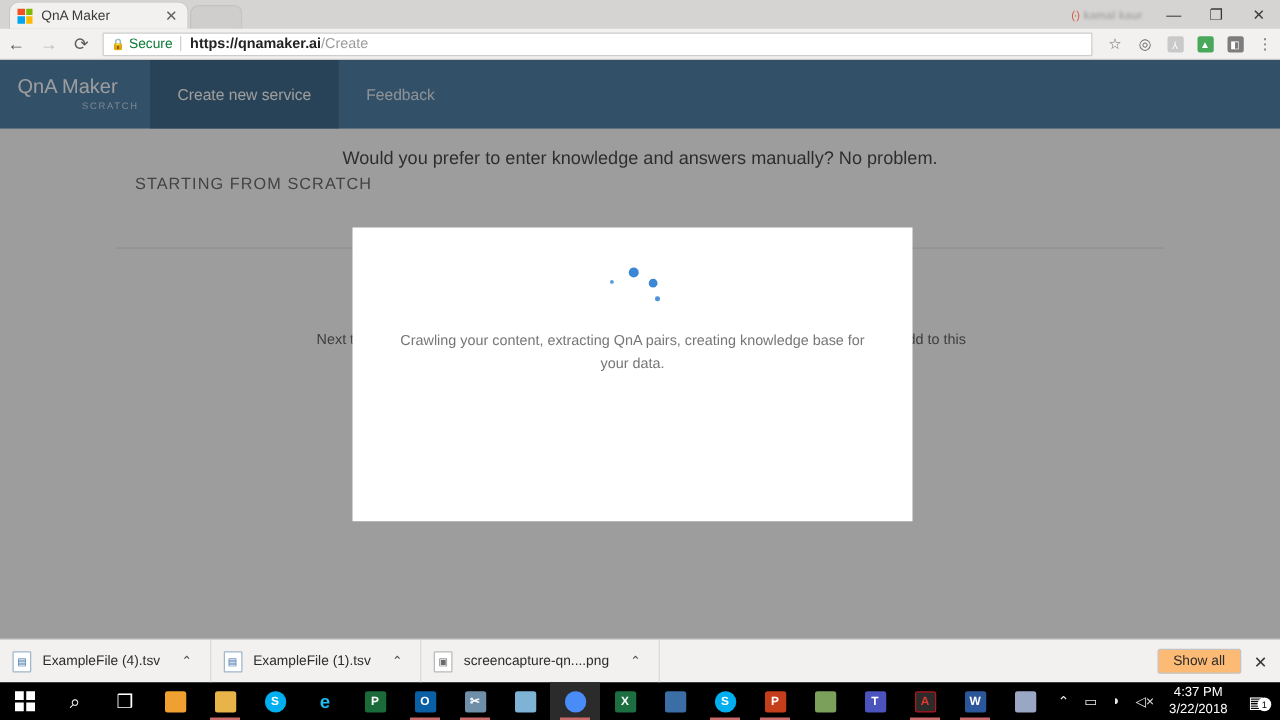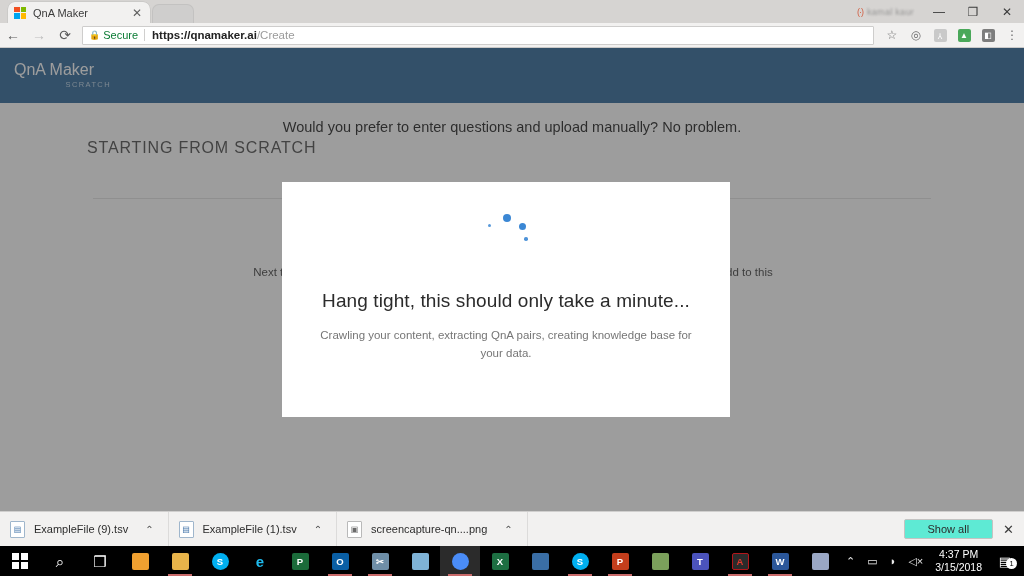--- a/index.html
+++ b/index.html
@@ -141,22 +141,22 @@
     font-size: 12.5px; color: #dfe9f1; white-space: nowrap;
   }
   .nav-link.active { background: #144a72; color: #ffffff; }
 
   .page-body { position: relative; height: 370px; background: #fff; }
   .headline {
     position: absolute; left: 0; top: 16px; width: 100%;
     text-align: center; font-size: 14.5px; color: #1c1c1c;
   }
   .scratch-label {
-    position: absolute; left: 87px; top: 36px;
-    font-size: 16px; color: #4a4a4a; letter-spacing: 0.85px; text-align: right;
+    position: absolute; left: 108px; top: 36px;
+    font-size: 13px; color: #4a4a4a; letter-spacing: 0.85px; text-align: right;
   }
   .hr-line {
     position: absolute; left: 93px; top: 95px; width: 838px;
     height: 1px; background: #e2e2e2;
   }
   .body-copy {
     position: absolute; left: 248px; top: 160px; width: 530px;
     font-size: 11.5px; color: #3e3e3e; line-height: 1.7; text-align: center;
   }
   .btn-row {
@@ -221,21 +221,21 @@
   }
   .dl-ico.png { border-color: #b9b9b9; color: #6a6a6a; }
   .dl-name { font-size: 11px; color: #2c2c2c; white-space: nowrap; }
   .dl-caret { font-size: 10px; color: #4a4a4a; padding: 0 8px; }
   .shelf-right {
     margin-left: auto; display: flex; align-items: center; gap: 10px;
     padding-right: 10px;
   }
   .show-all {
     font-size: 11px; color: #2c2c2c; border: 1px solid #c4c3c2;
-    background: #5eead4; border-radius: 2px; padding: 3px 23px;
+    background: #fdba74; border-radius: 2px; padding: 3px 12px;
   }
   .shelf-close { font-size: 13px; color: #3a3a3a; }
 
   
   .taskbar {
     position: absolute; left: 0; top: 546px; width: 1024px; height: 30px;
     background: #000000; display: flex; align-items: center; z-index: 50;
   }
   .tb-item {
     position: relative; width: 40px; height: 30px;
@@ -335,24 +335,26 @@
   </div>
 
   <div class="page">
 
 
     <div class="qna-nav">
       <div class="brand">
         <span class="brand-name">QnA Maker</span>
         <span class="brand-sub">SCRATCH</span>
       </div>
+      <div class="nav-link active">Create new service</div>
+      <div class="nav-link">Feedback</div>
     </div>
 
     <div class="page-body">
-      <div class="headline">Would you prefer to enter questions and upload manually? No problem.</div>
+      <div class="headline">Would you prefer to enter knowledge and answers manually? No problem.</div>
       <div class="scratch-label">STARTING FROM SCRATCH</div>
       <div class="hr-line"></div>
       <div class="body-copy">Next time you can also upload files to this service. This will be the first knowledge base you add to this</div>
 
       <div class="btn-row">
         <button class="btn btn-cancel">Cancel</button>
         <button class="btn btn-create">Create</button>
       </div>
 
     </div>
@@ -360,28 +362,27 @@
 
   <div class="dim-overlay"></div>
 
   <div class="modal">
     <div class="spinner">
       <span class="dot-a"></span>
       <span class="dot-b"></span>
       <span class="dot-c"></span>
       <span class="dot-d"></span>
     </div>
-    <div class="modal-title">Hang tight, this should only take a minute...</div>
     <div class="modal-sub">Crawling your content, extracting QnA pairs, creating knowledge base for your data.</div>
   </div>
 
   <div class="shelf">
     <div class="dl-item">
       <span class="dl-ico">▤</span>
-      <span class="dl-name">ExampleFile (9).tsv</span>
+      <span class="dl-name">ExampleFile (4).tsv</span>
       <span class="dl-caret">⌃</span>
     </div>
     <div class="dl-item">
       <span class="dl-ico">▤</span>
       <span class="dl-name">ExampleFile (1).tsv</span>
       <span class="dl-caret">⌃</span>
     </div>
     <div class="dl-item">
       <span class="dl-ico png">▣</span>
       <span class="dl-name">screencapture-qn....png</span>
@@ -464,21 +465,21 @@
         <span class="tile" style="background:#9aa7c4;"></span>
       </div>
 
     <div class="tray">
       <span class="tray-ico">⌃</span>
       <span class="tray-ico">▭</span>
       <span class="tray-ico">◗</span>
       <span class="tray-ico">◁×</span>
       <span class="clock">
         <span>4:37 PM</span><br>
-        <span>3/15/2018</span>
+        <span>3/22/2018</span>
       </span>
       <span class="notif">
         <span class="glyph" style="font-size:13px;">▤</span>
         <span class="notif-badge">1</span>
       </span>
     </div>
   </div>
 
 </div>
 

